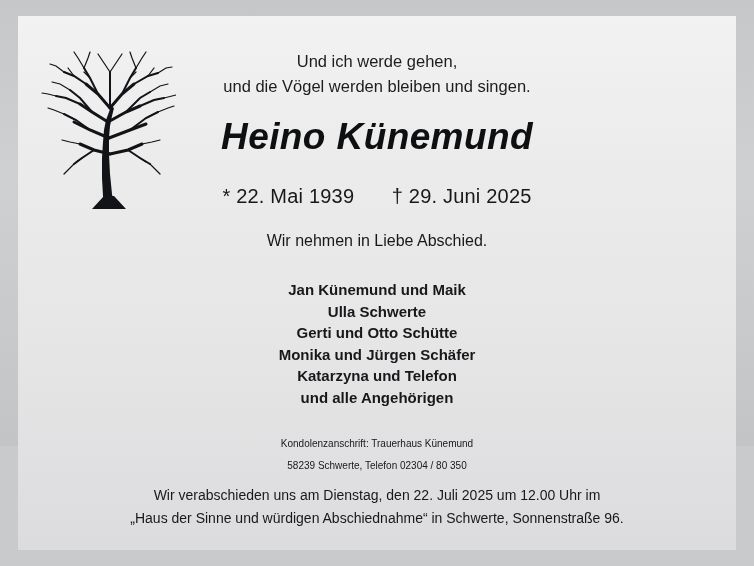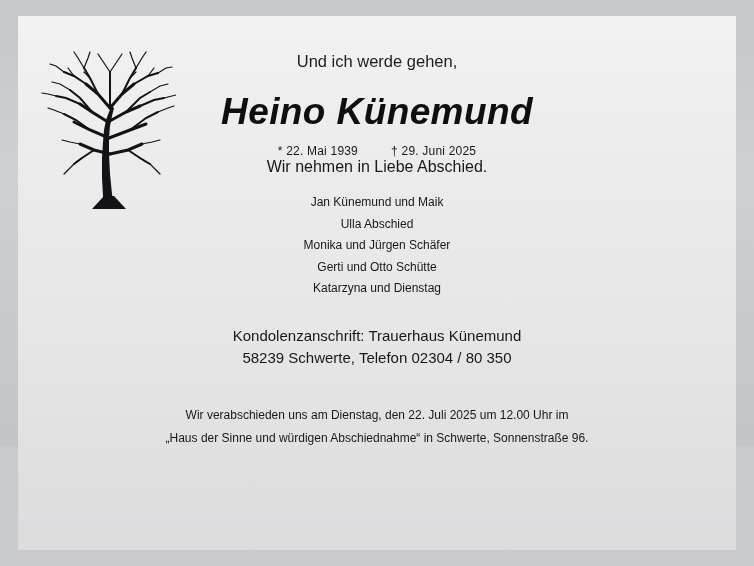--- a/index.html
+++ b/index.html
@@ -54,45 +54,46 @@
   }
   .name {
     margin-top: 17px;
     font-size: 37px;
     font-weight: bold;
     letter-spacing: 0.4px;
     color: #0d0f11;
     font-style: italic;
   }
   .dates {
-    margin-top: 11px;
-    font-size: 12px;
+    margin-top: 27px;
+    font-size: 20px;
     letter-spacing: 0.2px;
   }
   .dates .sep {
     display: inline-block;
     width: 26px;
   }
   .farewell {
+    margin-top: 24px;
     font-size: 16px;
   }
   .family {
-    margin-top: 16px;
-    font-size: 12px;
-    font-weight: normal;
+    margin-top: 29px;
+    font-size: 15px;
+    font-weight: bold;
     line-height: 21.5px;
   }
   .condolence {
     margin-top: 25px;
-    font-size: 15px;
+    font-size: 10px;
     line-height: 22px;
   }
   .service {
-    margin-top: 35px;
-    font-size: 12px;
+    margin-top: 7px;
+    font-size: 14px;
     line-height: 23px;
   }
   .line {
     display: block;
   }
 </style>
 </head>
 <body>
 
 <div class="frame">
@@ -161,38 +162,40 @@
             <path d="M100 112 L106 116"></path>
           </g>
         </g>
       </svg>
     </div>
 
     <div class="content">
 
       <div class="epitaph">
         <span class="line">Und ich werde gehen,</span>
+        <span class="line">und die Vögel werden bleiben und singen.</span>
       </div>
 
       <div class="name">Heino Künemund</div>
 
       <div class="dates">
         <span>* 22. Mai 1939</span>
         <span class="sep"></span>
         <span>† 29. Juni 2025</span>
       </div>
 
       <div class="farewell">Wir nehmen in Liebe Abschied.</div>
 
       <div class="family">
         <span class="line">Jan Künemund und Maik</span>
-        <span class="line">Ulla Abschied</span>
+        <span class="line">Ulla Schwerte</span>
+        <span class="line">Gerti und Otto Schütte</span>
         <span class="line">Monika und Jürgen Schäfer</span>
-        <span class="line">Gerti und Otto Schütte</span>
-        <span class="line">Katarzyna und Dienstag</span>
+        <span class="line">Katarzyna und Telefon</span>
+        <span class="line">und alle Angehörigen</span>
       </div>
 
       <div class="condolence">
         <span class="line">Kondolenzanschrift: Trauerhaus Künemund</span>
         <span class="line">58239 Schwerte, Telefon 02304 / 80 350</span>
       </div>
 
       <div class="service">
         <span class="line">Wir verabschieden uns am Dienstag, den 22. Juli 2025 um 12.00 Uhr im</span>
         <span class="line">„Haus der Sinne und würdigen Abschiednahme“ in Schwerte, Sonnenstraße 96.</span>

